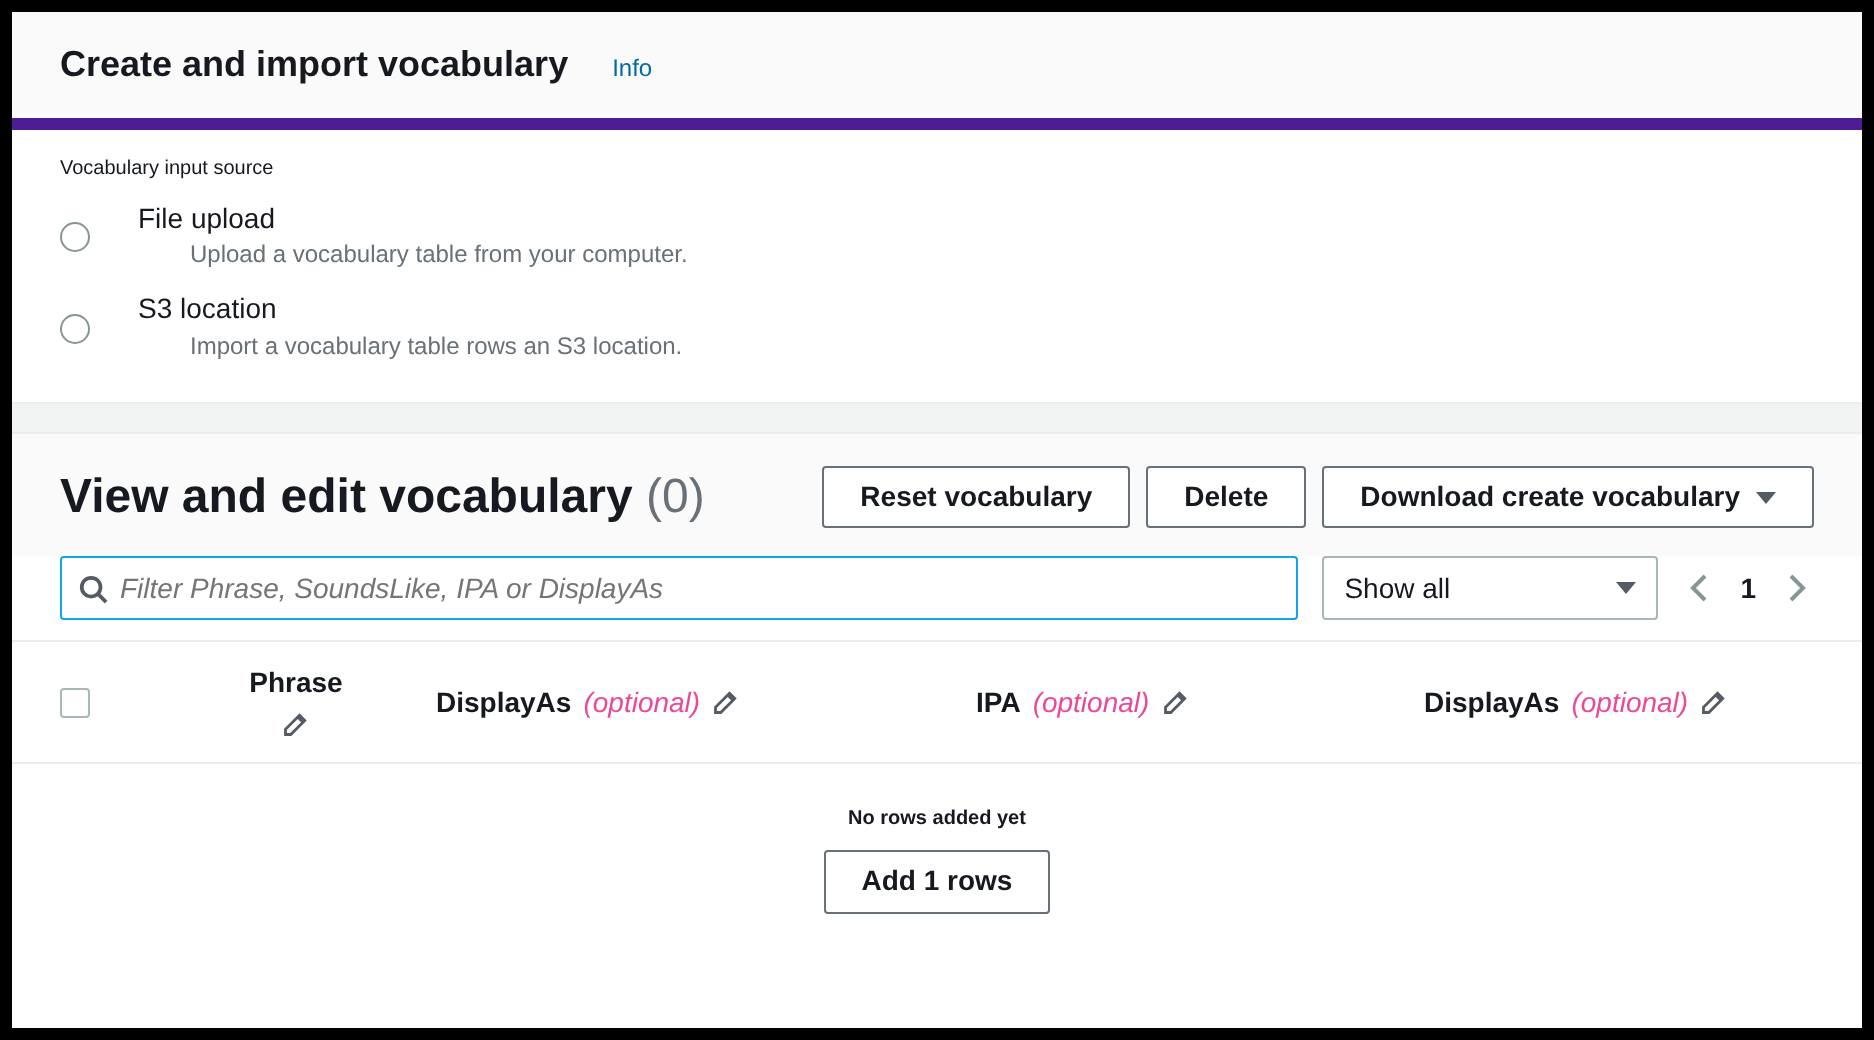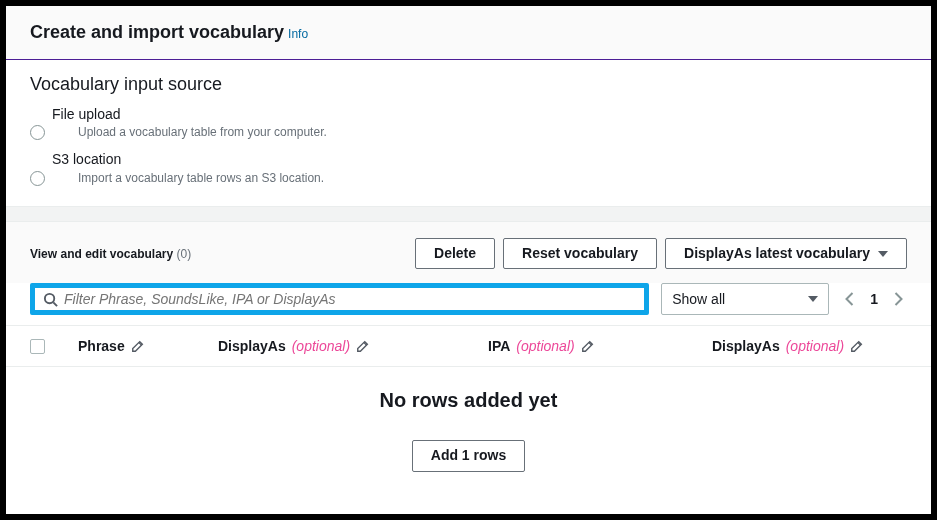--- a/index.html
+++ b/index.html
@@ -12,48 +12,48 @@
   }
   .window {
     background: #fff;
     width: 925px;
     height: 508px;
     overflow: hidden;
   }
   .section-header {
     padding: 16px 24px;
     background: #fafafa;
-    border-bottom: 1px solid #4c1d95;
+    border-bottom: 6px solid #4c1d95;
     display: flex;
     align-items: baseline;
-    gap: 4px;
+    gap: 22px;
   }
   .section-header h1 {
     font-size: 18px;
     font-weight: 700;
     color: #16191f;
   }
   .info-link {
     font-size: 12px;
     color: #0369a1;
     font-weight: 400;
     cursor: pointer;
   }
   .body-pad {
     padding: 14px 24px 20px 24px;
   }
   .field-label {
-    font-size: 18px;
+    font-size: 10px;
     color: #16191f;
     margin-bottom: 6px;
   }
   .radio-row {
     display: flex;
-    align-items: flex-end;
-    gap: 7px;
+    align-items: center;
+    gap: 24px;
     margin-top: 10px;
   }
   .radio {
     width: 15px;
     height: 15px;
     border-radius: 50%;
     border: 1px solid #879596;
     margin-top: 2px;
     flex-shrink: 0;
     position: relative;
@@ -80,21 +80,21 @@
     border-bottom: 1px solid #eaeded;
   }
   .panel2-header {
     padding: 16px 24px 14px 24px;
     display: flex;
     align-items: center;
     justify-content: space-between;
     background: #fafafa;
   }
   .panel2-title {
-    font-size: 12px;
+    font-size: 24px;
     font-weight: 700;
     color: #16191f;
   }
   .panel2-title .count {
     color: #687078;
     font-weight: 400;
   }
   .btn-row { display: flex; gap: 8px; }
   .btn {
     border: 1px solid #687078;
@@ -119,21 +119,21 @@
   .toolbar {
     padding: 0 24px 10px 24px;
     display: flex;
     align-items: center;
     gap: 12px;
   }
   .search-wrap {
     flex: 1;
     display: flex;
     align-items: center;
-    border: 5px solid #0ea5e9;
+    border: 1px solid #0ea5e9;
     border-radius: 2px;
     height: 32px;
     padding: 0 8px;
     gap: 6px;
     background: #fff;
   }
   .search-wrap svg { width: 15px; height: 15px; color: #545b64; flex-shrink:0; }
   .search-wrap input {
     border: none;
     outline: none;
@@ -183,39 +183,39 @@
     display: flex;
     align-items: center;
     gap: 6px;
     font-size: 14px;
     color: #545b64;
   }
   .th .name { font-weight: 700; color: #16191f; }
   .th .opt { font-style: italic; color: #ec4899; }
   .th svg.edit { width: 14px; height: 14px; color: #545b64; }
   .col-check { width: 48px; }
-  .col-phrase { width: 140px; }
+  .col-phrase { width: 140px; flex-direction: column; }
   .col-sounds { width: 270px; }
   .col-ipa { width: 224px; }
   .col-display { flex: 1; }
   .checkbox {
     width: 15px; height: 15px;
     border: 1px solid #aab7b8;
     border-radius: 2px;
     background: #fff;
   }
   .empty-area {
     padding: 22px 24px 28px 24px;
     text-align: center;
   }
   .empty-text {
-    font-size: 20px;
+    font-size: 10px;
     font-weight: 700;
     color: #16191f;
-    margin-bottom: 28px;
+    margin-bottom: 10px;
   }
 </style>
 </head>
 <body>
 
 <div class="window">
 
   <div class="section-header">
     <h1>Create and import vocabulary</h1>
     <span class="info-link">Info</span>
@@ -243,24 +243,24 @@
   </div>
 
   <div class="divider-strip"></div>
 
   <div class="panel2-header">
     <div class="panel2-title">
       <span>View and edit vocabulary</span>
       <span class="count">(0)</span>
     </div>
     <div class="btn-row">
+      <button class="btn">Reset vocabulary</button>
       <button class="btn">Delete</button>
-      <button class="btn">Reset vocabulary</button>
       <button class="btn">
-        <span>DisplayAs latest vocabulary</span>
+        <span>Download create vocabulary</span>
         <span class="tri-down"></span>
       </button>
     </div>
   </div>
 
   <div class="toolbar">
     <div class="search-wrap">
       <svg viewBox="0 0 16 16" fill="none" stroke="currentColor" stroke-width="2">
           <circle cx="7" cy="7" r="5"></circle>
           <line x1="11" y1="11" x2="15" y2="15"></line>

